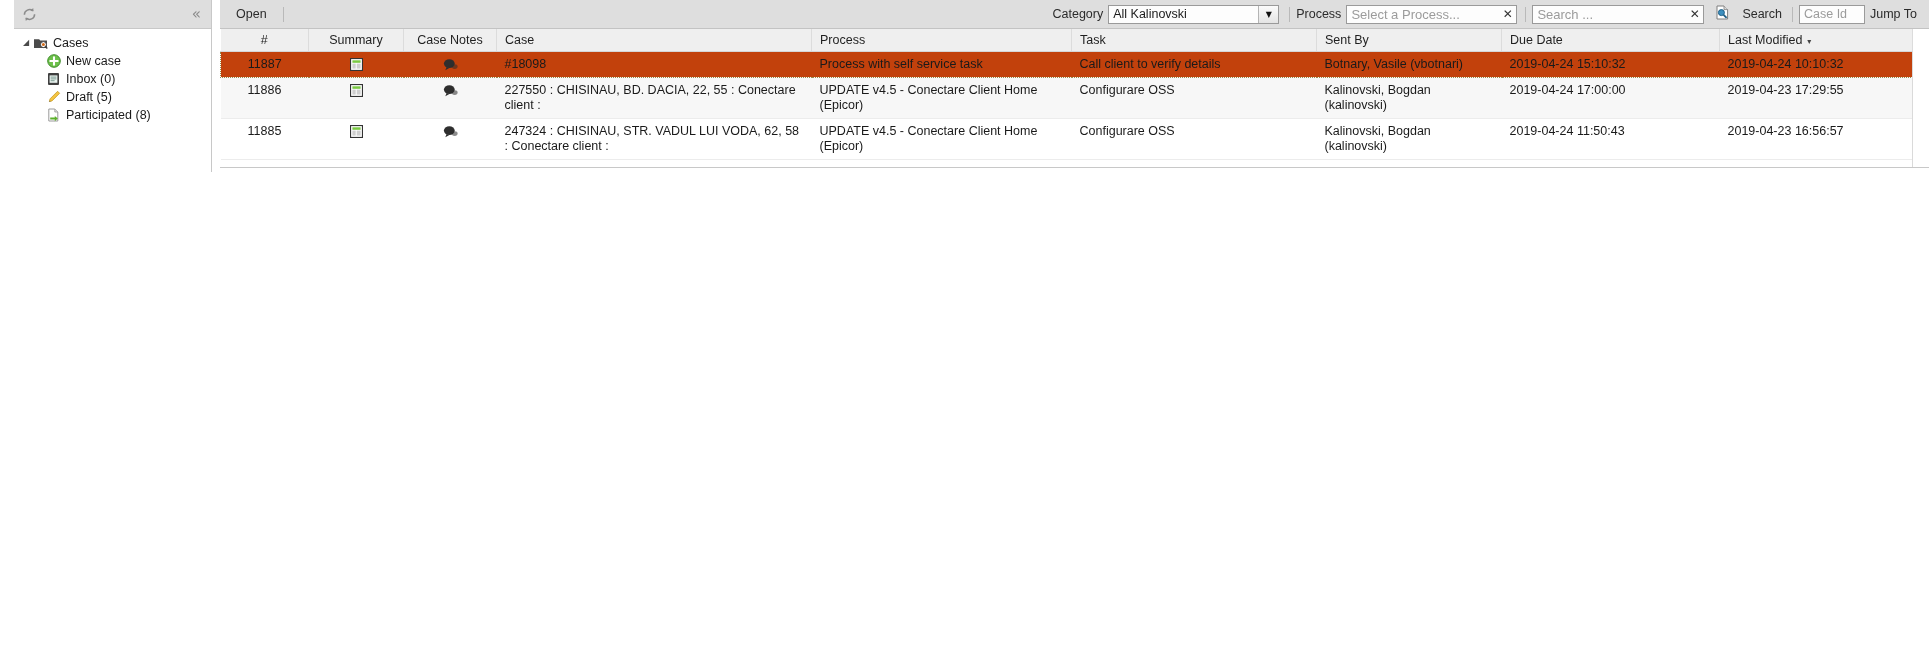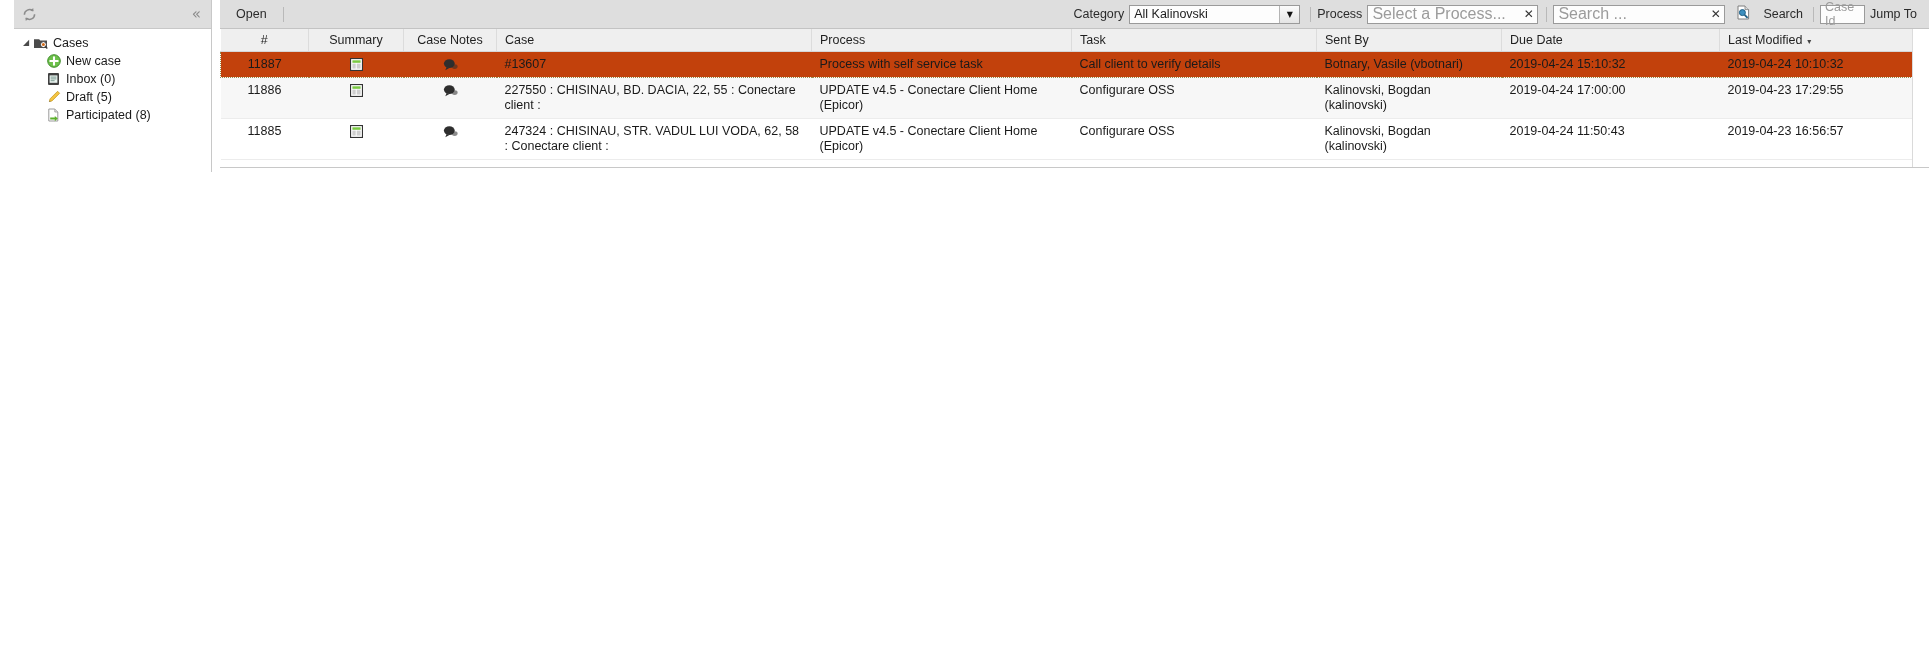--- a/index.html
+++ b/index.html
@@ -158,21 +158,21 @@
   }
   .tb-input {
     height: 19px;
     background: #fdfdfd;
     border: 1px solid #9a9a9a;
     box-sizing: border-box;
     display: flex;
     align-items: center;
   }
   .tb-input .placeholder {
-    font-size: 16px;
+    font-size: 13px;
     color: #9b9b9b;
     padding-left: 4px;
     white-space: nowrap;
     flex: 1 1 auto;
     overflow: hidden;
   }
   .tb-clear {
     width: 17px;
     text-align: center;
     font-size: 12px;
@@ -185,21 +185,21 @@
     display: flex;
     align-items: center;
     gap: 12px;
     font-size: 12.5px;
     color: #2b2b2b;
     cursor: pointer;
     padding: 2px 6px;
     margin-left: 5px;
   }
   .caseid-box {
-    width: 45px;
+    width: 66px;
     height: 19px;
     background: #fdfdfd;
     border: 1px solid #9a9a9a;
     box-sizing: border-box;
     display: flex;
     align-items: center;
     padding-left: 4px;
   }
   .caseid-box .placeholder { font-size: 12.5px; color: #9b9b9b; }
   .jumpto {
@@ -469,21 +469,21 @@
             </td>
             <td class="center">
               <span>
                 <svg class="notes-icon" viewBox="0 0 15 13">
                   <ellipse cx="6.3" cy="5.6" rx="5.4" ry="4.4" fill="#2e2e2e"></ellipse>
                   <path d="M3.6 9.1l-1.3 3.2 4.1-2.4z" fill="#2e2e2e"></path>
                   <ellipse cx="11.6" cy="8.6" rx="3" ry="2.4" fill="#2e2e2e" opacity="0.55"></ellipse>
                 </svg>
               </span>
             </td>
-            <td>#13607</td>
+            <td>#18098</td>
             <td>Process with self service task</td>
             <td>Call client to verify details</td>
             <td>Botnary, Vasile (vbotnari)</td>
             <td class="duedate">2019-04-24 15:10:32</td>
             <td>2019-04-24 10:10:32</td>
           </tr>
 
           <tr class="row-alt">
             <td class="center">11886</td>
             <td class="center">

